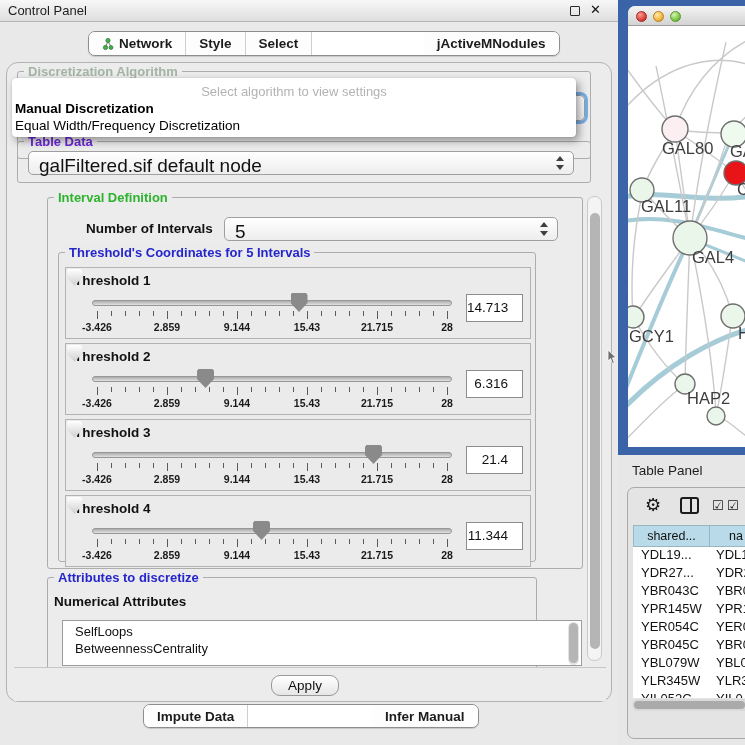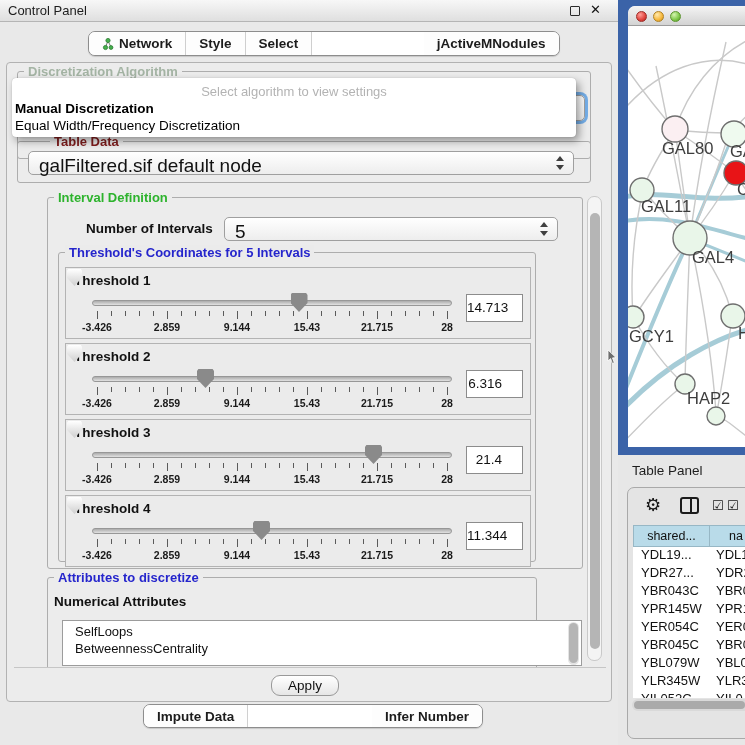--- a/index.html
+++ b/index.html
@@ -13,27 +13,27 @@
   .cp-title { left:8px; top:3px; font-size:13px; color:#1d1d1d; }
   .win-float { left:570px; top:6px; width:10px; height:10px; border:1.6px solid #2a2a2a; border-radius:1px; }
   .win-close { left:590px; top:2px; font-size:13px; font-weight:bold; color:#111; }
 
   
   .tabbar { display:flex; border:1px solid #8d8d8d; border-radius:7px; overflow:hidden; background:#fff; height:25px; box-shadow:0 1px 1px rgba(0,0,0,.15); }
   .tab { display:flex; align-items:center; gap:5px; padding:0 13px; font-size:13.5px; font-weight:600; color:#1c1c1c; background:#fdfdfd; border-right:1px solid #cfcfcf; white-space:nowrap; }
   .tab:last-child { border-right:none; }
   .tab.sel { background:linear-gradient(#838383,#6c6c6c); color:#dcdcdc; border-right-color:#5f5f5f;margin-top:32px; }
 
-  .content-panel { left:6px; top:62px; width:606px; height:640px; background:#ececec; border:1px solid #b2b2b2; border-radius:4px; }
+  .content-panel { left:6px; top:62px; width:606px; height:640px; background:#ececec; border:1px solid #b2b2b2; border-radius:12px; }
 
   .group { position:absolute; border:1px solid #adadad; border-radius:3px; }
   .group-title { position:absolute; top:-8px; left:6px; background:#ececec; padding:0 4px; font-size:13px; font-weight:bold; white-space:nowrap; }
   .gt-green { color:#2db32d; }
   .gt-blue  { color:#2525cc; }
-  .gt-dark  { color:#7f1d1d; font-weight:bold;margin-left:26px; }
+  .gt-dark  { color:#6d28d9; font-weight:bold; }
   .gt-faded { color:#a4b4a4; }
 
   .combo { position:absolute; background:linear-gradient(#ffffff,#ededed); border:1px solid #9f9f9f; border-radius:5px; font-size:19px; color:#111; }
   .combo .val { position:absolute; left:10px; top:3px; }
   .spinner { position:absolute; right:8px; top:4px; width:9px; height:14px; }
   .spinner i { position:absolute; left:0; width:0; height:0; border-left:4.5px solid transparent; border-right:4.5px solid transparent; }
   .spinner .up { top:0; border-bottom:5px solid #3f3f3f; }
   .spinner .dn { bottom:0; border-top:5px solid #3f3f3f; }
 
   
@@ -43,21 +43,21 @@
   .popup-i2 { left:3px; top:40px; font-size:13.5px; color:#000; }
 
   
   .tbox { position:absolute; left:6px; width:466px; height:72px; border:1px solid #b3b3b3; background:#ebebeb; }
   .tbox .tlab { position:absolute; left:8px; top:5px; font-size:13.5px; font-weight:bold; color:#111; }
   .track { position:absolute; left:26px; top:32px; width:360px; height:6px; border-radius:3px; background:linear-gradient(#ababab,#e2e2e2); border:1px solid #979797; }
   .thumb-o { position:absolute; top:25px; width:17px; height:19px; background:#8a8a8a; clip-path:polygon(8% 0,92% 0,100% 10%,100% 52%,50% 100%,0 52%,0 10%); }
   .thumb-i { position:absolute; left:1px; top:1px; width:15px; height:17px; background:linear-gradient(#ffffff,#cfcfcf); clip-path:polygon(8% 0,92% 0,100% 10%,100% 52%,50% 100%,0 52%,0 10%); }
   .tick { position:absolute; width:1px; background:#5a5a5a; }
   .ticklab { position:absolute; width:60px; text-align:center; font-size:10.5px; font-weight:bold; color:#1a1a1a; }
-  .vbox { position:absolute; left:400px; top:26px; width:57px; height:28px; background:#fff; border:1px solid #8c8c8c; font-size:13.5px; color:#111; text-align:right; line-height:26px; padding-right:20px; }
+  .vbox { position:absolute; left:400px; top:26px; width:57px; height:28px; background:#fff; border:1px solid #8c8c8c; font-size:13.5px; color:#111; text-align:right; line-height:26px; padding-right:14px; }
 
   
   .attr-list { position:absolute; left:14px; top:42px; width:520px; height:46px; background:#fff; border:1px solid #9c9c9c; overflow:hidden; }
   .attr-item { padding-left:12px; font-size:13px; line-height:16.5px; color:#111; white-space:nowrap; }
 
   
   .vscroll { background:#f4f4f4; border:1px solid #c9c9c9; border-radius:7px; }
   .vthumb { position:absolute; background:#b5b5b5; border-radius:6px; }
 
   .apply-strip { left:7px; top:604px; width:592px; height:34px; background:#ececec; border-top:1px solid #c6c6c6; }
@@ -343,21 +343,21 @@
   </div>
 
   <div class="abs tabbar" style="left:143px; top:704px; height:24px;">
     <div class="tab">
         <span>Impute Data</span>
       </div>
     <div class="tab sel">
         <span>Discretize Data</span>
       </div>
     <div class="tab">
-        <span>Infer Number</span>
+        <span>Infer Manual</span>
       </div>
   </div>
 
   <div class="abs popup">
     <div class="abs popup-hint">Select algorithm to view settings</div>
     <div class="abs popup-i1">Manual Discretization</div>
     <div class="abs popup-i2">Equal Width/Frequency Discretization</div>
   </div>
 </div>
 

